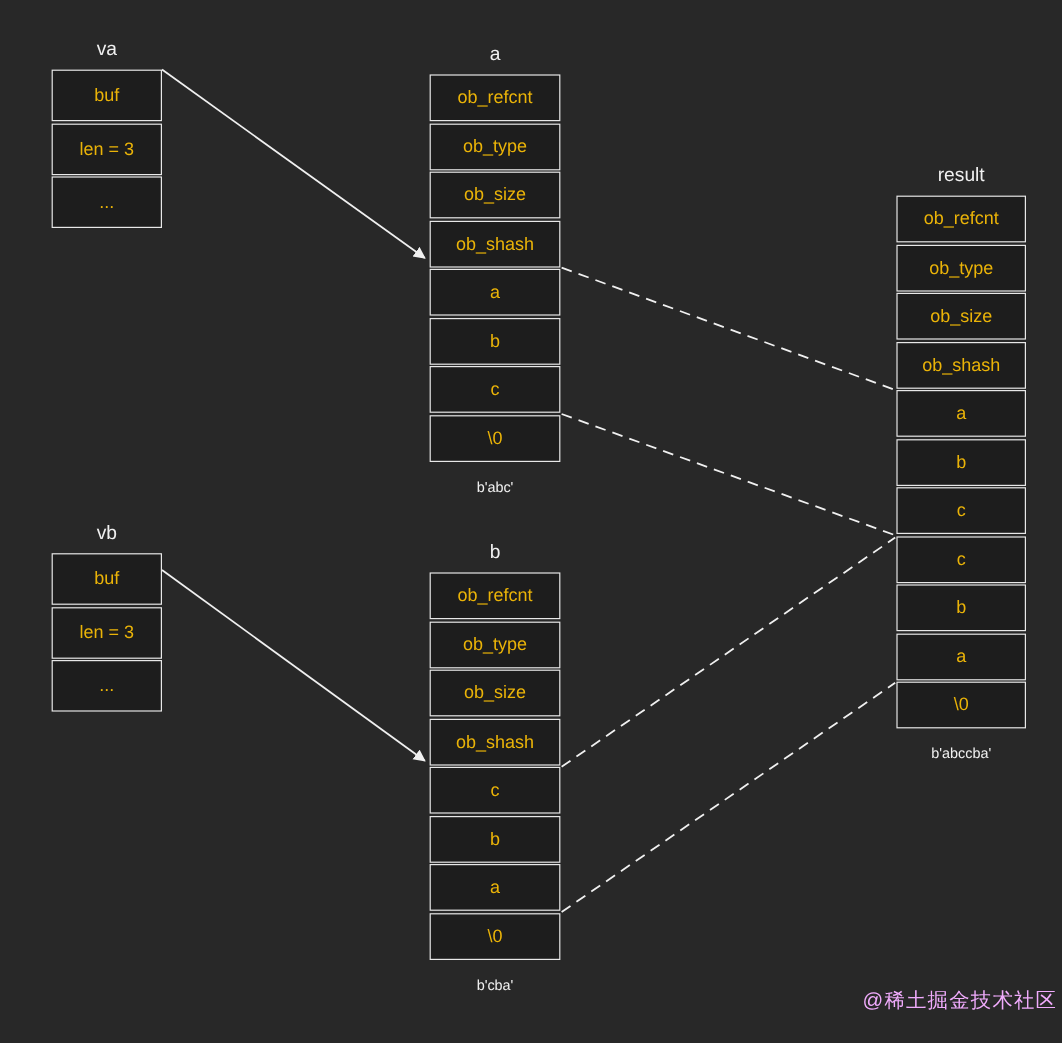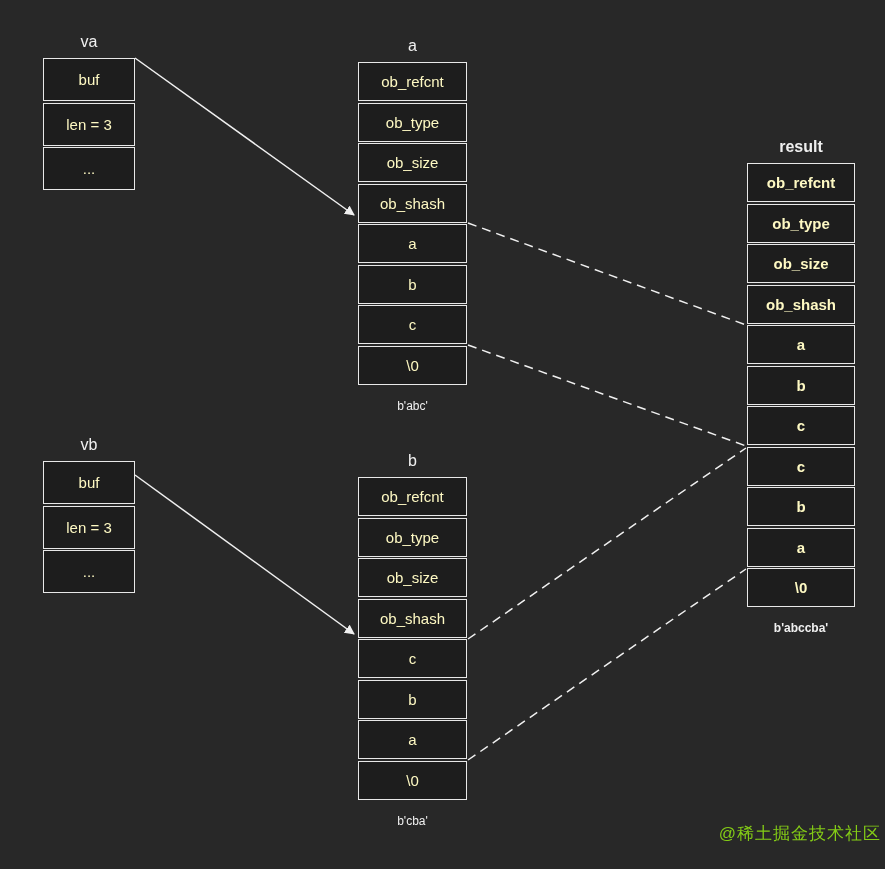--- a/index.html
+++ b/index.html
@@ -33,40 +33,40 @@
   }
   .cells {
     display: flex;
     flex-direction: column;
     gap: 1.5px;
   }
   .cell {
     box-sizing: border-box;
     border: 1.5px solid #e8e8e8;
     background: #1d1d1d;
-    color: #fef9c3;
+    color: #eab308;
     font-size: 15px;
     display: flex;
     align-items: center;
     justify-content: center;
     white-space: pre;
   }
   .cell-tall { height: 43px; }
   .cell-short { height: 39px; }
   .caption {
     margin-top: 14px;
     text-align: center;
     color: #f0f0f0;
     font-size: 12px;
   }
   .watermark {
     position: absolute;
     top: 822px;
     right: 24px;
-    color: #84cc16;
+    color: #f0abfc;
     font-size: 17px;
     letter-spacing: 1px;
   }
 </style>
 </head>
 <body>
 
 <div class="canvas">
 
   <svg class="overlay" viewBox="0 0 885 869">
@@ -100,21 +100,21 @@
       <div class="cell cell-short">ob_size</div>
       <div class="cell cell-short">ob_shash</div>
       <div class="cell cell-short">a</div>
       <div class="cell cell-short">b</div>
       <div class="cell cell-short">c</div>
       <div class="cell cell-short">\0</div>
     </div>
     <div class="caption">b'abc'</div>
   </div>
 
-  <div class="struct" style="left:747px; top:133px; width:108px;font-weight:bold;">
+  <div class="struct" style="left:747px; top:133px; width:108px;">
     <div class="struct-label">result</div>
     <div class="cells">
       <div class="cell cell-short">ob_refcnt</div>
       <div class="cell cell-short">ob_type</div>
       <div class="cell cell-short">ob_size</div>
       <div class="cell cell-short">ob_shash</div>
       <div class="cell cell-short">a</div>
       <div class="cell cell-short">b</div>
       <div class="cell cell-short">c</div>
       <div class="cell cell-short">c</div>

